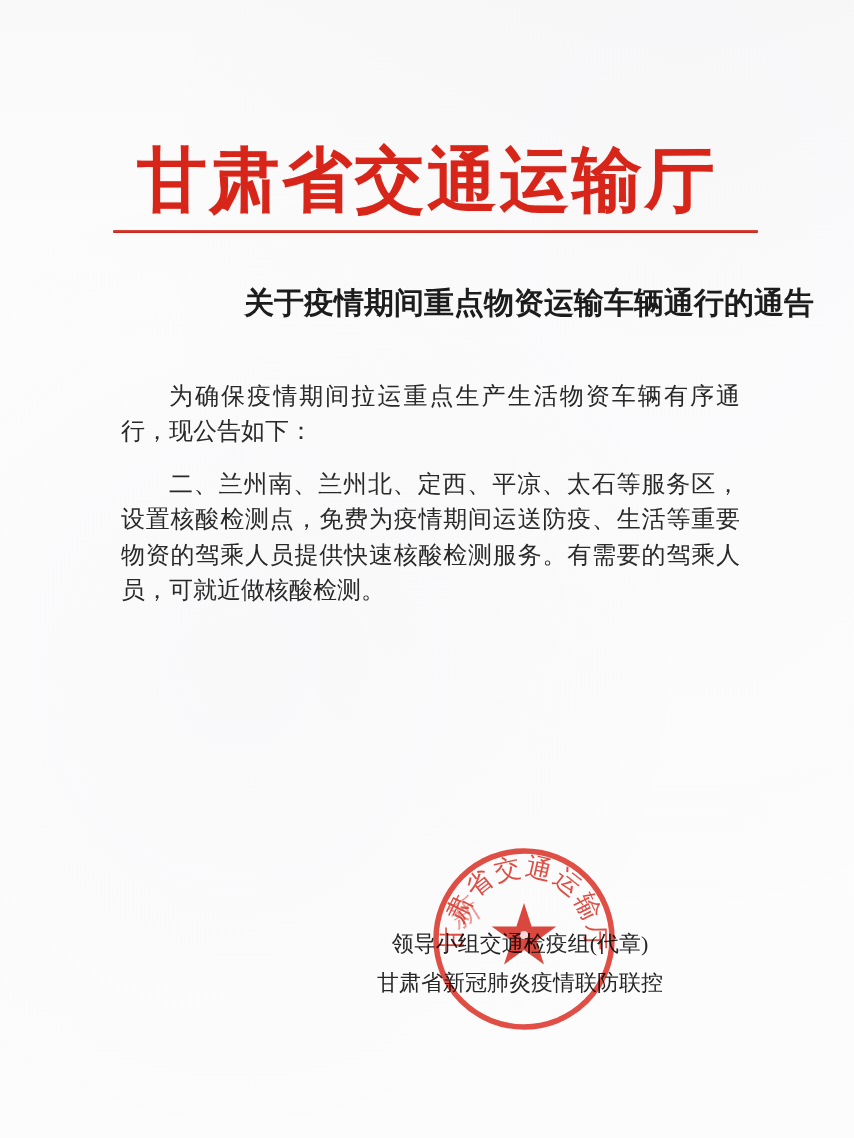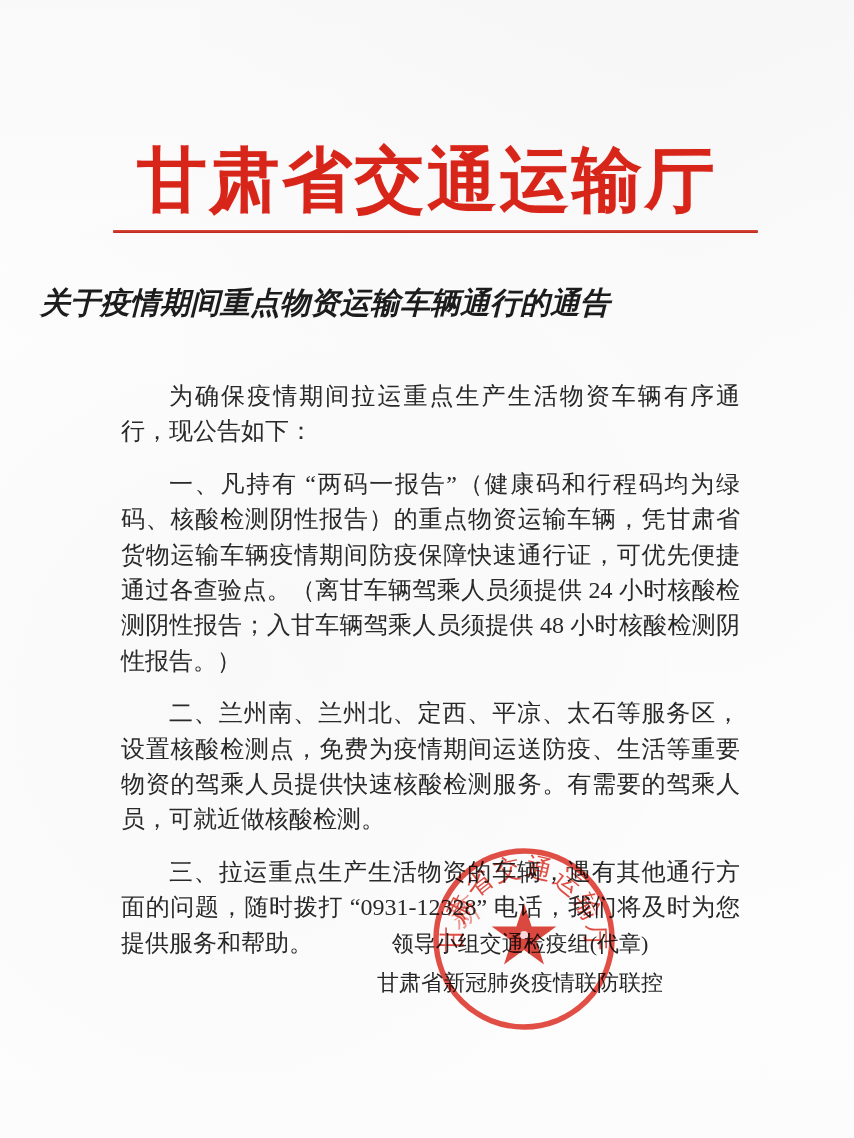--- a/index.html
+++ b/index.html
@@ -27,26 +27,25 @@
     text-shadow: 0 0 1px rgba(216,37,26,0.35);
     white-space: nowrap;
   }
   .red-rule {
     position: absolute; top: 230px; left: 113px; width: 645px; height: 3px;
     background: linear-gradient(180deg, #e04a3c, #b9251c);
     border-radius: 1px;
   }
   .doc-title {
     position: absolute; top: 281px; left: 40px; right: 40px;
-    text-align: left;
+    text-align: right;
     font-size: 30px; line-height: 44px;
     font-weight: 700;
     color: #1c1c1c;
     white-space: nowrap;
-    font-style: italic;
   }
   .content {
     position: absolute; top: 362px; left: 104px; width: 653px;
     font-size: 24px; line-height: 35.4px;
     color: #292929;
     text-align: justify;
   }
   .content p { margin: 17px; text-indent: 2em; }
   .signoff {
     position: absolute; top: 924px; left: 310px; width: 420px;
@@ -69,23 +68,21 @@
 <div class="paper">
 
   <div class="agency">甘肃省交通运输厅</div>
 
   <div class="red-rule"></div>
 
   <div class="doc-title">关于疫情期间重点物资运输车辆通行的通告</div>
 
   <div class="content">
     <p>为确保疫情期间拉运重点生产生活物资车辆有序通行，现公告如下：</p>
-    <p>一、凡持有 “两码一报告”（健康码和行程码均为绿码、核酸检测阴性报告）的重点物资运输车辆，凭甘肃省货物运输车辆疫情期间防疫保障快速通行证，可优先便捷通过各查验点。（离甘车辆驾乘人员须提供 24 小时核酸检测阴性报告；入甘车辆驾乘人员须提供 48 小时核酸检测阴性报告。）</p>
     <p>二、兰州南、兰州北、定西、平凉、太石等服务区，设置核酸检测点，免费为疫情期间运送防疫、生活等重要物资的驾乘人员提供快速核酸检测服务。有需要的驾乘人员，可就近做核酸检测。</p>
-    <p>三、拉运重点生产生活物资的车辆，遇有其他通行方面的问题，随时拨打 “0931-12328” 电话，我们将及时为您提供服务和帮助。</p>
   </div>
 
   <div class="signoff">
     <div>领导小组交通检疫组(代章)</div>
     <div>甘肃省新冠肺炎疫情联防联控</div>
   </div>
 
   <svg class="seal" viewBox="0 0 192 192" aria-hidden="true">
     <defs>
       <path id="sealArc" d="M 35.1 112.3 A 63 63 0 1 1 156.9 112.3" fill="none"></path>

